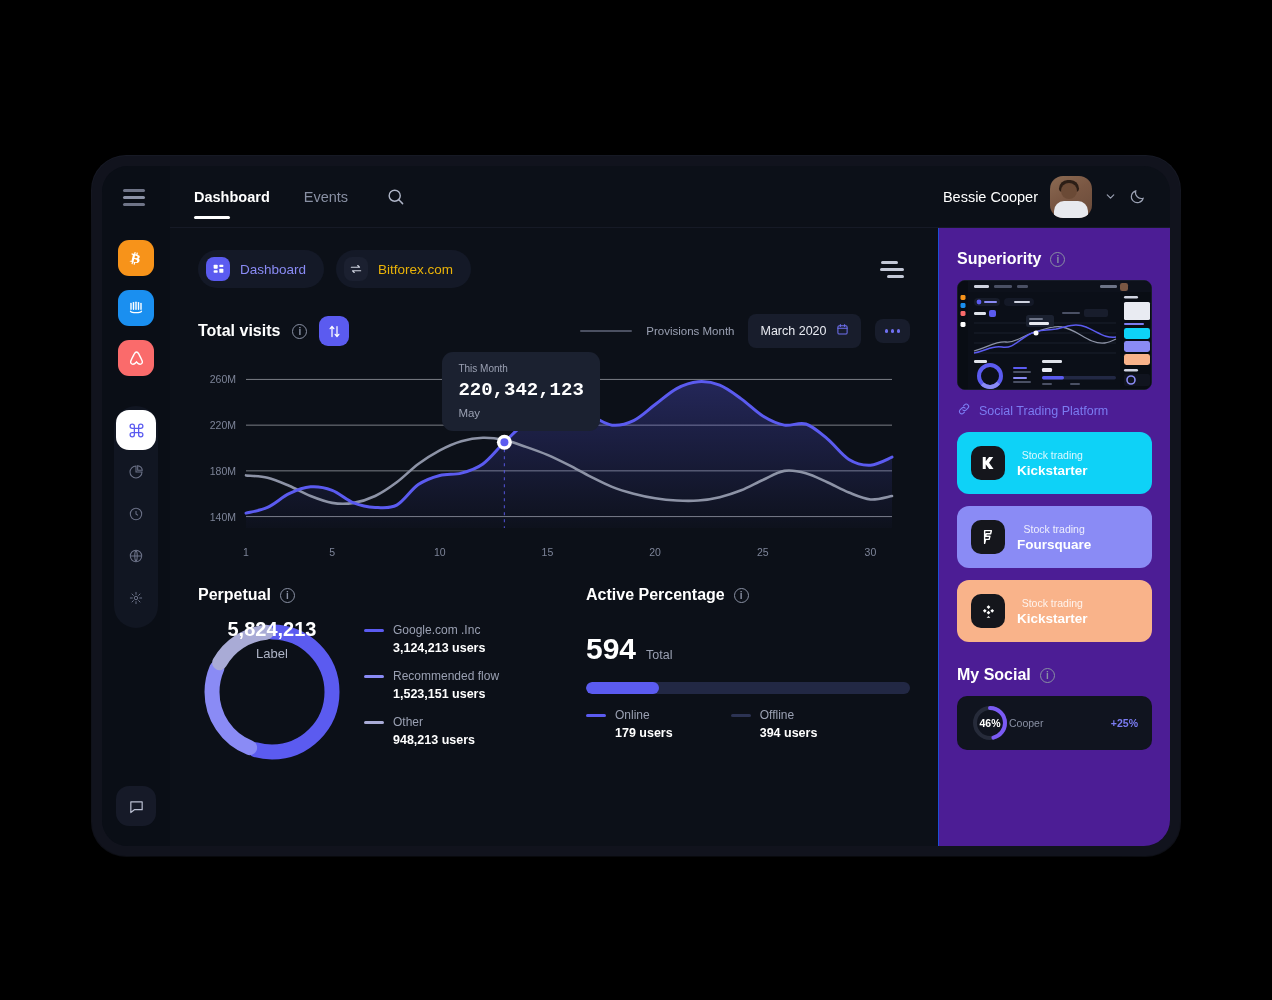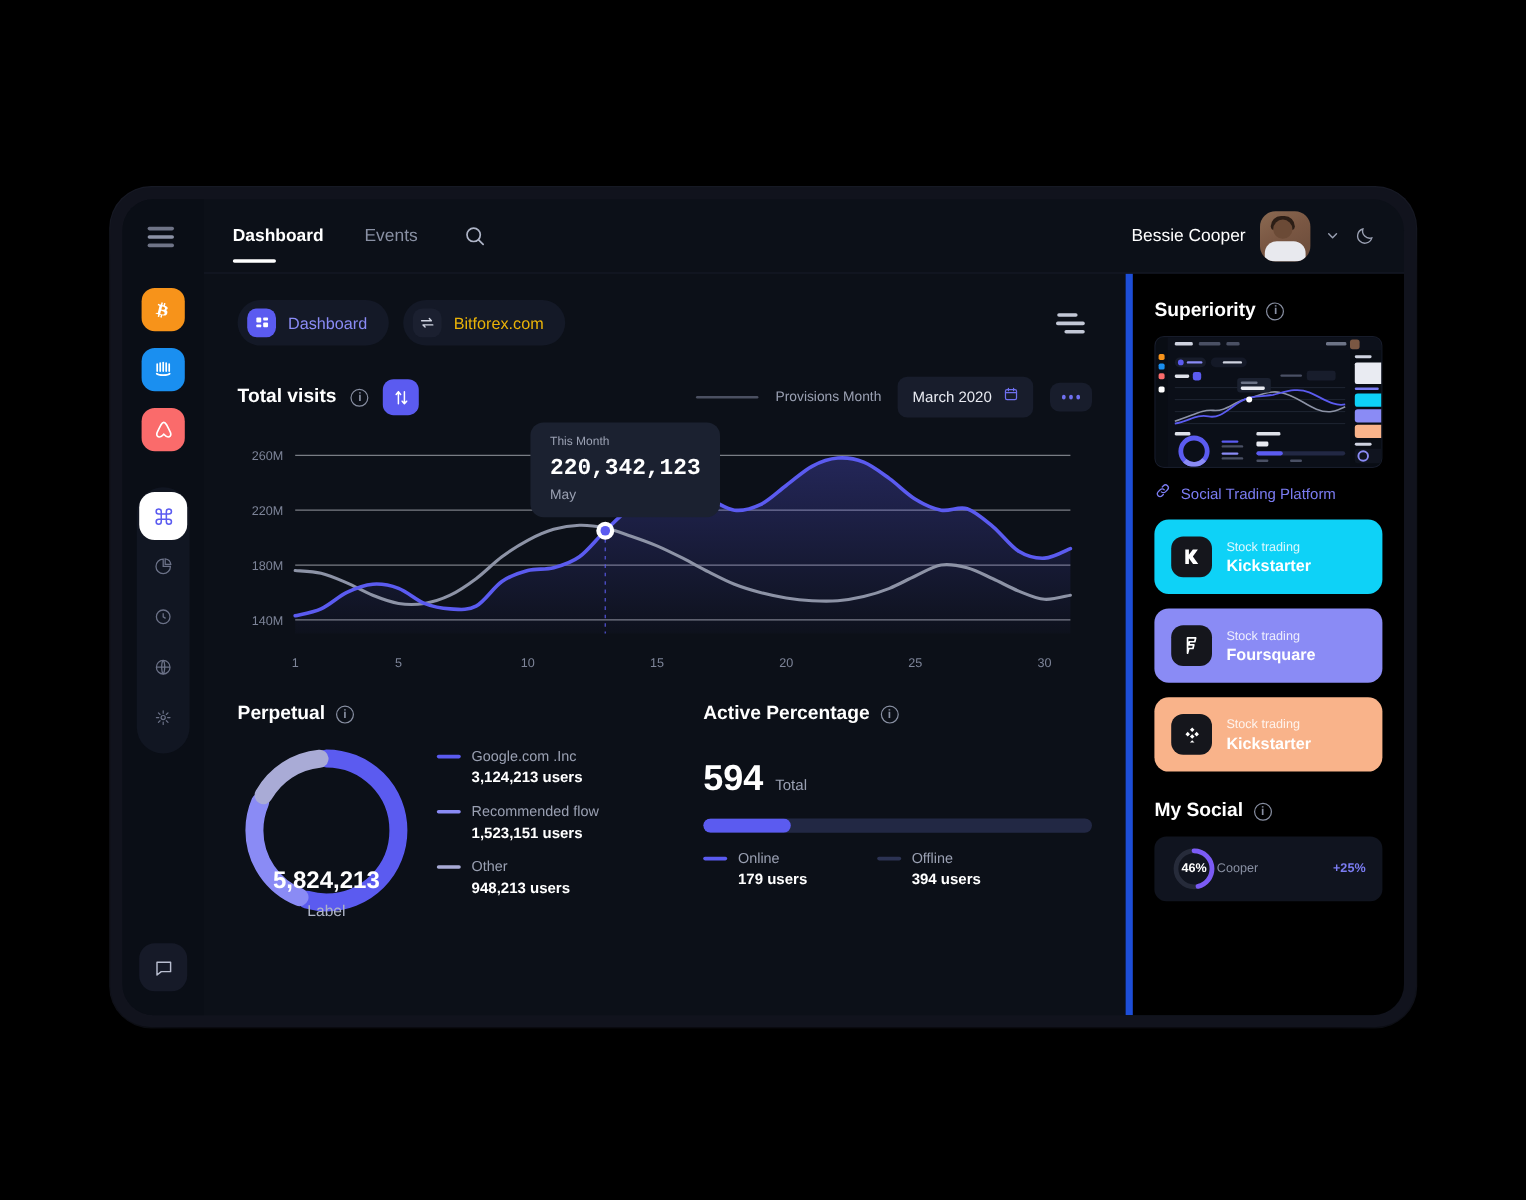--- a/index.html
+++ b/index.html
@@ -106,23 +106,24 @@
   #avatar .face { position:absolute; left:11px; top:7px; width:16px; height:16px; border-radius:50%; background:#6b4a36; }
   #avatar .hair { position:absolute; left:9px; top:4px; width:20px; height:12px; border-radius:10px 10px 4px 4px; background:#2c1e16; }
   #avatar .shirt{ position:absolute; left:4px; bottom:0; width:34px; height:17px; border-radius:10px 10px 0 0; background:#e8e9ee; }
   .hdr-icon { color:#9aa0b2; cursor:pointer; display:flex; }
 
   
   #content { flex:1; display:flex; min-height:0; }
   #center { flex:1; padding: 22px 28px 0 28px; min-width:0; }
   #right {
     width: 232px; flex-shrink:0;
-    background:#000000;
+    background:#4c1d95;
     padding: 22px 18px 0 18px;
-    border-left: 6px solid #1d4ed8;
+    border-left: 1px solid #1d4ed8;
+    text-align: center;
   }
 
   
   #chiprow { display:flex; gap:12px; align-items:center; }
   .chip {
     display:flex; align-items:center; gap:10px;
     background:#141927; border-radius:22px;
     padding: 7px 18px 7px 8px; cursor:pointer;
     font-size:13.5px;
   }
@@ -172,21 +173,21 @@
   }
   #tt-label { font-size:10px; color:#9aa0b2; }
   #tt-value { font-size:19px; font-weight:bold; color:#ffffff; margin:5px 0 6px 0; white-space:nowrap;font-family:Liberation Mono, monospace; }
   #tt-sub { font-size:11.5px; color:#9aa0b2; }
 
   
   #bottomrow { display:flex; margin-top: 16px; gap: 28px; }
   #perp { width: 360px; flex-shrink:0; }
   #perp-body { display:flex; gap:18px; margin-top:14px; align-items:center; }
   #donut { position:relative; width:148px; height:148px; flex-shrink:0; }
-  #donut-center { position:absolute; inset:0; display:flex; flex-direction:column; align-items:center; justify-content:flex-end; }
+  #donut-center { position:absolute; inset:0; display:flex; flex-direction:column; align-items:center; justify-content:flex-start; }
   #donut-value { font-size:20px; font-weight:bold; color:#ffffff; white-space:nowrap; }
   #donut-label { font-size:13px; color:#aeb4c6; margin-top:5px; }
   .lg-item { margin-bottom: 14px; }
   .lg-top { display:flex; align-items:center; gap:9px; }
   .lg-dash { width:20px; height:3px; border-radius:2px; flex-shrink:0; }
   .lg-name { font-size:12px; color:#9aa0b2; white-space:nowrap; }
   .lg-val { font-size:12.5px; color:#ffffff; font-weight:bold; margin-top:4px; margin-left:29px; white-space:nowrap; }
 
   #active { flex:1; min-width:0; }
   #act-num { display:flex; align-items:baseline; gap:10px; margin-top:28px; }

